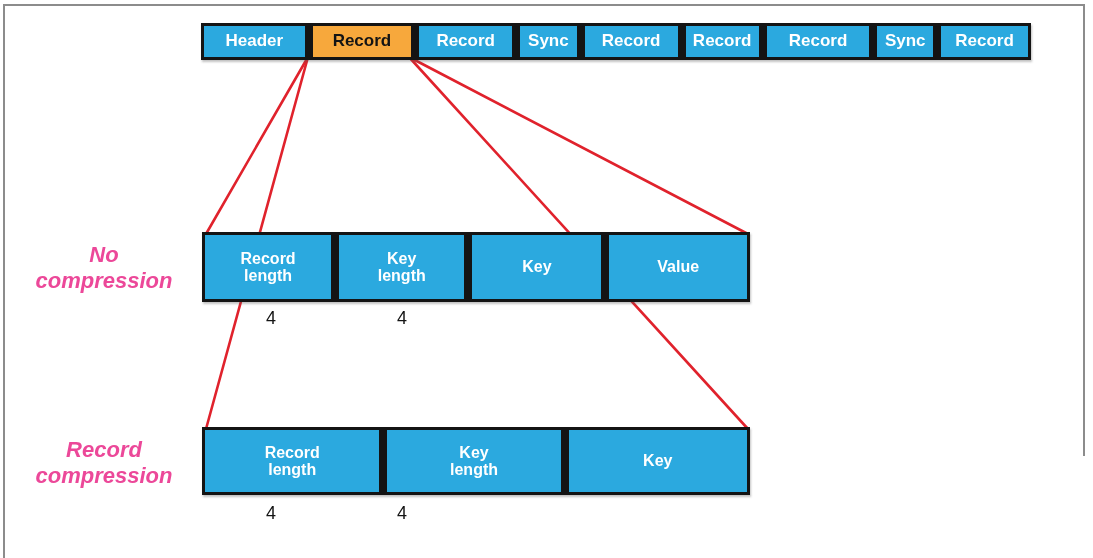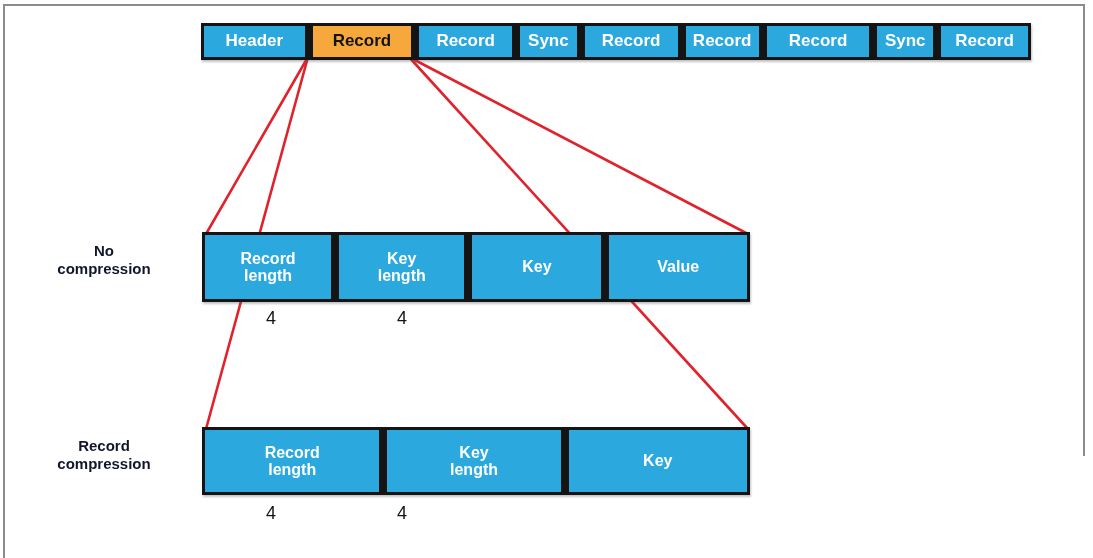--- a/index.html
+++ b/index.html
@@ -32,22 +32,22 @@
   .top-row .cell { font-size: 17px; }
   .cell.highlight { background: #f7a83c; color: #141414; }
 
   .record-bar { left: 202px; top: 232px; width: 548px; height: 70px; }
   .record-bar.lower { top: 427px; height: 68px; }
   .record-bar .cell { font-size: 16px; }
 
   
   .side-label {
     position: absolute; z-index: 2; left: 10px; width: 188px;
-    text-align: center; font-weight: bold; 
-    font-size: 15px; line-height: 1.18; color: #0f172a; white-space: pre-line;
+    text-align: center; font-weight: bold; font-style: italic;
+    font-size: 22px; line-height: 1.18; color: #ec4899; white-space: pre-line;
   }
   .side-label.upper { top: 242px; }
   .side-label.lower { top: 437px; }
 
   
   .byte {
     position: absolute; z-index: 2; transform: translateX(-50%);
     font-size: 18px; color: #141414; font-weight: normal;
   }
   .byte.b-n0 { left: 271px; top: 308px; }

